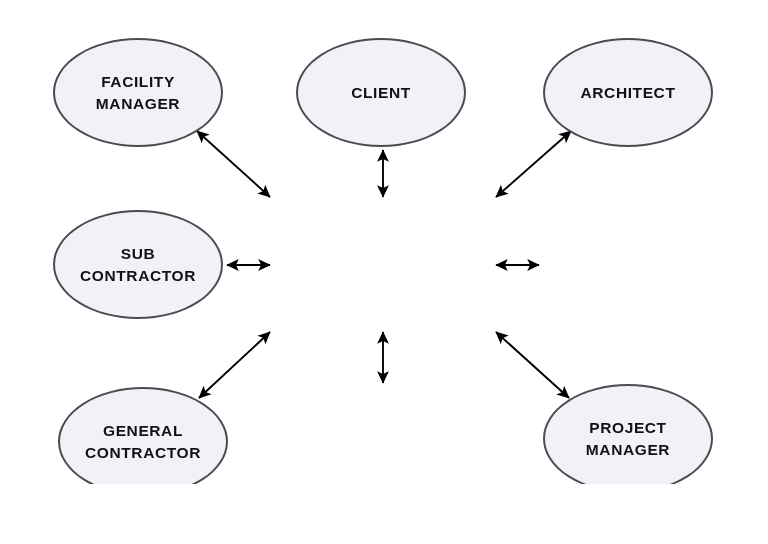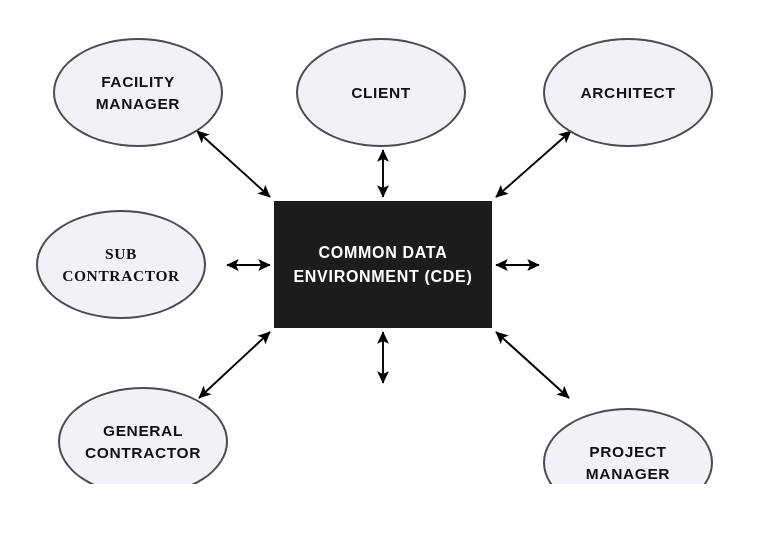--- a/index.html
+++ b/index.html
@@ -62,25 +62,25 @@
     font-size: 16px;
     font-weight: 700;
     letter-spacing: 0.7px;
     line-height: 1.45;
     white-space: pre-line;
   }
   
   .n-facility-manager   { left: 53px;  top: 38px;  }
   .n-client             { left: 296px; top: 38px;  }
   .n-architect          { left: 543px; top: 38px;  }
-  .n-sub-contractor     { left: 36px;  top: 210px; font-family: Liberation Serif, serif; }
+  .n-sub-contractor     { left: 53px;  top: 210px; }
   .n-engineer           { left: 543px; top: 210px; }
   .n-general-contractor { left: 58px;  top: 387px; }
   .n-supplier           { left: 296px; top: 387px; }
-  .n-project-manager    { left: 543px; top: 408px; justify-content: center; }
+  .n-project-manager    { left: 543px; top: 384px; justify-content: center; }
 </style>
 </head>
 <body>
 
 <div id="canvas">
 
   <svg id="arrow-layer" viewBox="0 0 768 544" width="768" height="544">
     <defs>
       <marker id="ah" markerWidth="7" markerHeight="7" refX="6.2" refY="3.5" orient="auto" markerUnits="strokeWidth">
         <path d="M0,0.4 L6.6,3.5 L0,6.6 L1.5,3.5 Z" fill="#000000"></path>
@@ -125,18 +125,14 @@
     <span class="node-label">GENERAL
 CONTRACTOR</span>
   </div>
 
 
   <div class="node n-project-manager">
     <span class="node-label">PROJECT
 MANAGER</span>
   </div>
 
-  <div class="hub">
-    <span class="hub-label">COMMON DATA
-ENVIRONMENT (CDE)</span>
-  </div>
 
 </div>
 
 </body></html>

